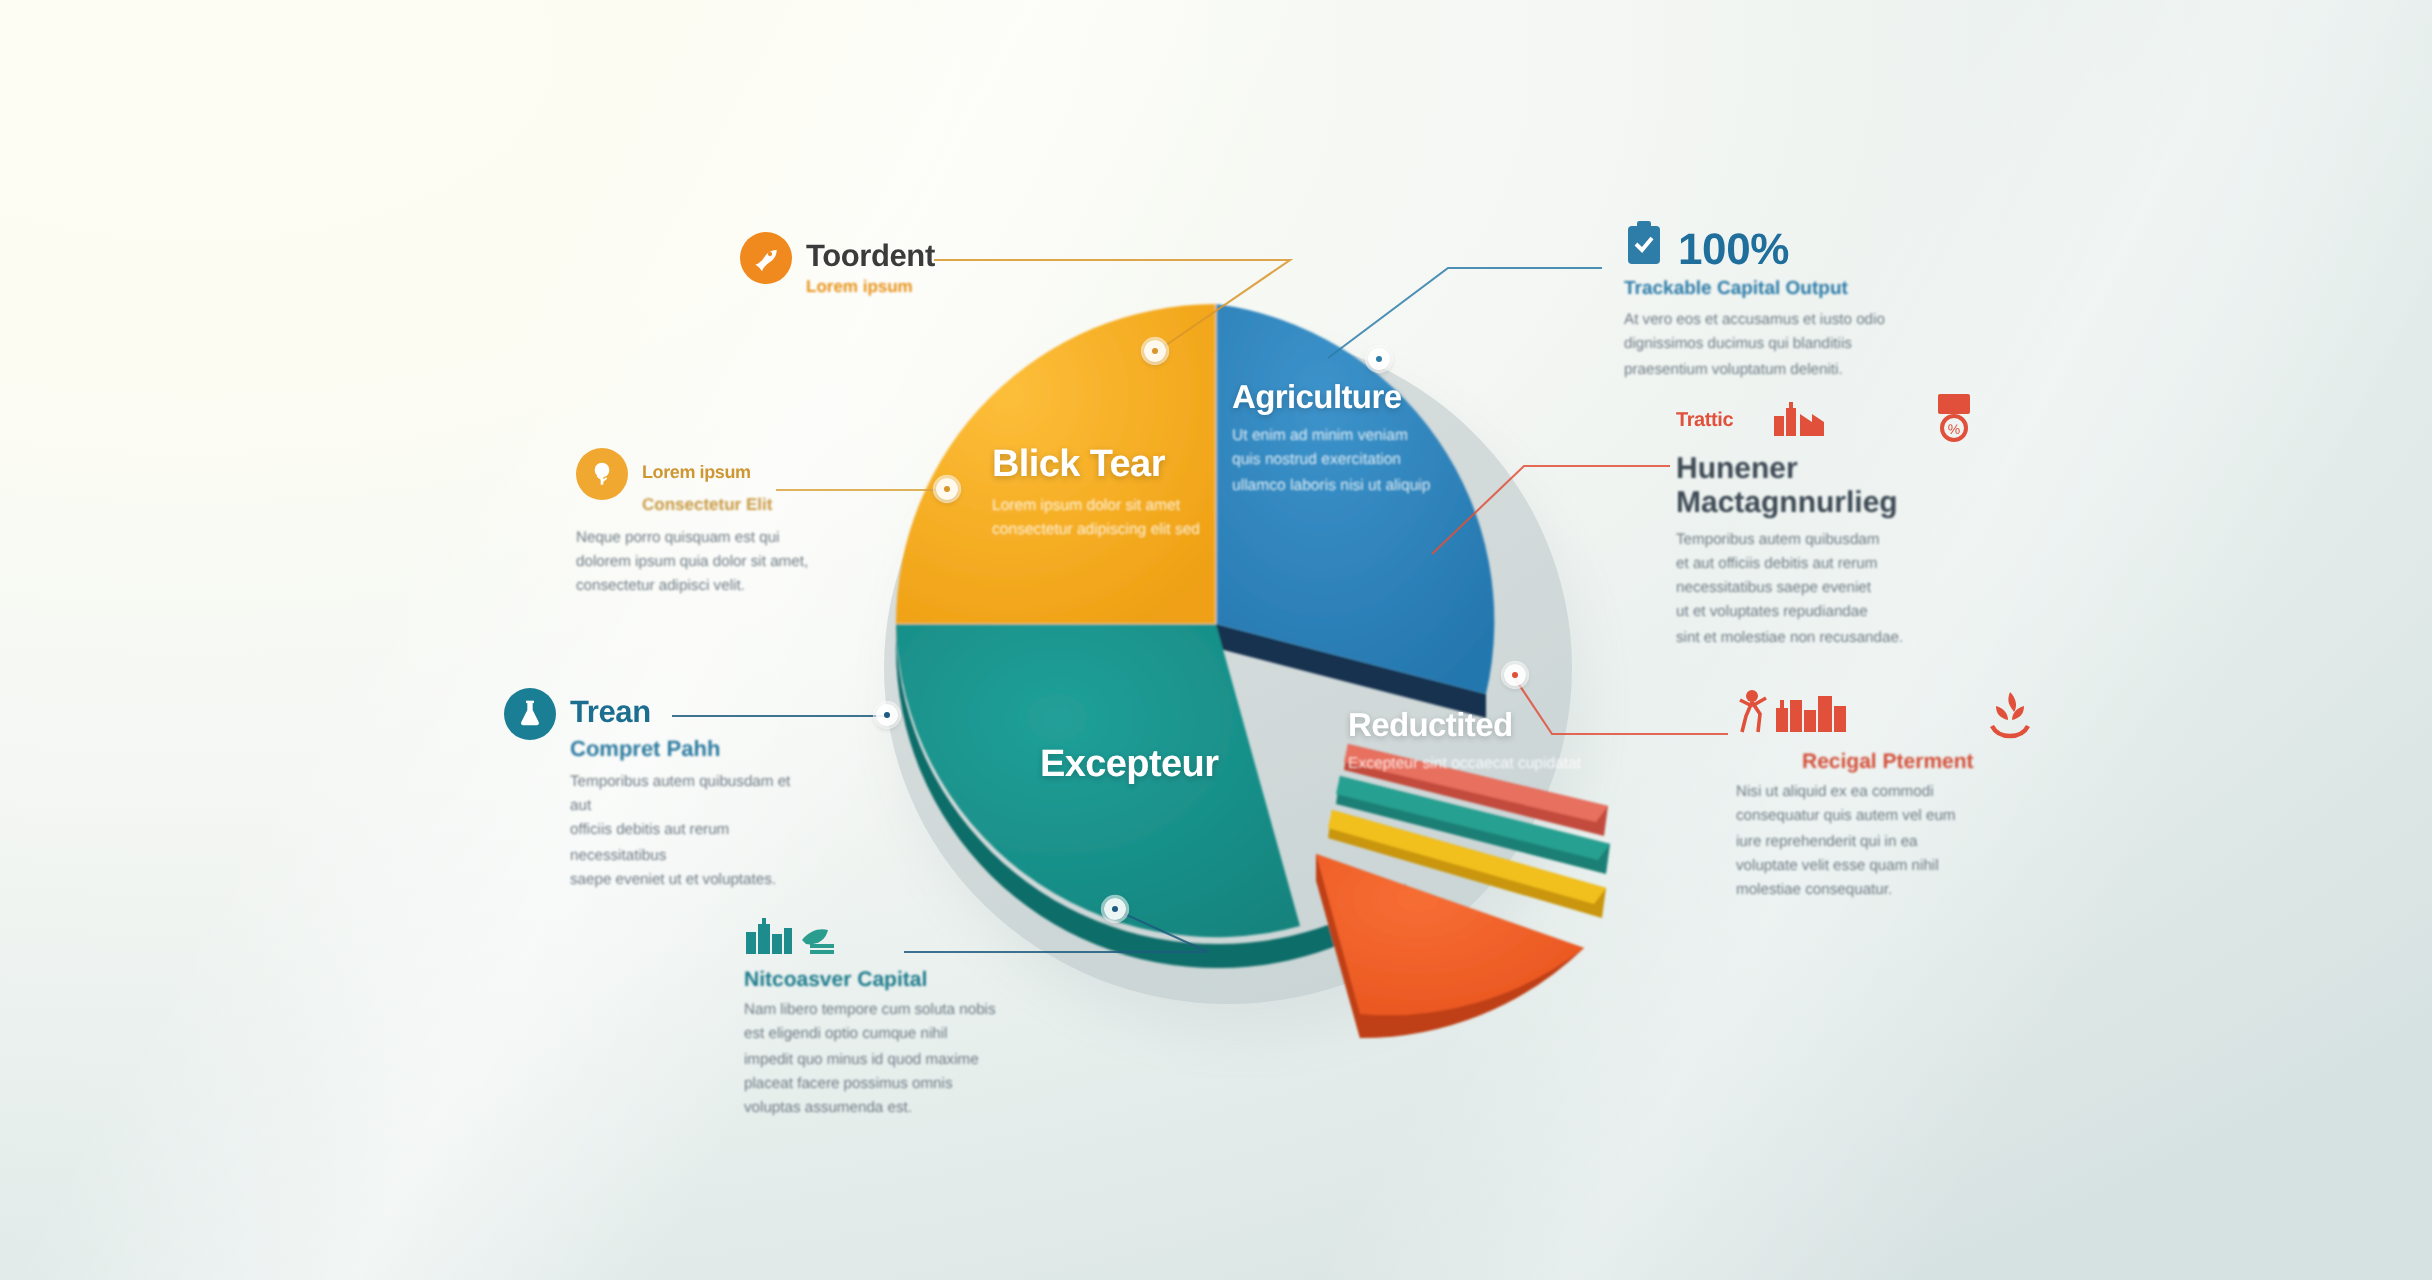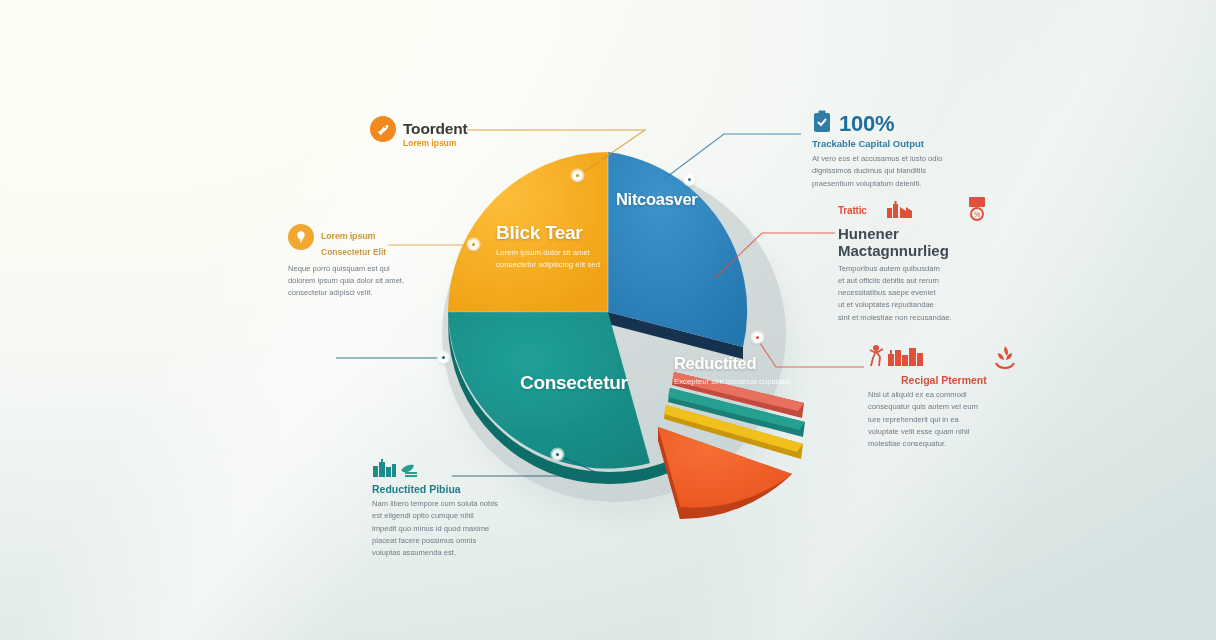--- a/index.html
+++ b/index.html
@@ -168,25 +168,28 @@
     </svg>
   </div>
 
   <div class="slice-label" style="left:496px; top:222px; width:150px;">
     <div class="nm">Blick Tear</div>
     <div class="ds" style="white-space:pre-line;">Lorem ipsum dolor sit amet
 consectetur adipiscing elit sed</div>
   </div>
 
   <div class="slice-label sm" style="left:616px; top:190px; width:120px;">
-    <div class="nm">Nitcoasver</div>
+    <div class="nm">Agriculture</div>
+    <div class="ds" style="white-space:pre-line;">Ut enim ad minim veniam
+quis nostrud exercitation
+ullamco laboris nisi ut aliquip</div>
   </div>
 
   <div class="slice-label" style="left:520px; top:372px; width:160px;">
-    <div class="nm">Consectetur</div>
+    <div class="nm">Excepteur</div>
   </div>
 
   <div class="slice-label sm" style="left:674px; top:354px; width:120px;">
     <div class="nm">Reductited</div>
     <div class="ds" style="white-space:pre-line;">Excepteur sint occaecat cupidatat</div>
   </div>
 
   <svg class="leader" style="left:0; top:0; width:1216px; height:640px;">
 
     <path d="M467,130 L645,130 L578,176" stroke="#D9952A" stroke-opacity=".85"></path>
@@ -246,37 +249,54 @@
           </svg>
       </span>
       <span class="title" style="color:#CE9733; font-size:9px; font-weight:700;">Lorem ipsum</span>
     </div>
     <div class="sub" style="color:#C99A44; padding-left:33px; margin-top:-3px;">Consectetur Elit</div>
     <div class="body" style="white-space:pre-line; margin-top:5px;">Neque porro quisquam est qui
 dolorem ipsum quia dolor sit amet,
 consectetur adipisci velit.</div>
   </div>
 
+  <div class="callout" style="left:252px; top:344px; width:150px;">
+    <div class="head">
+      <span class="ico" style="background:#1A7E95">
+        <svg width="16" height="16" viewBox="0 0 24 24">
+            <path d="M10 3h4v6l4.5 9a1.6 1.6 0 0 1-1.4 2.4H6.9A1.6 1.6 0 0 1 5.5 18L10 9z" fill="#fff"></path>
+            <rect x="9" y="2" width="6" height="1.8" fill="#fff"></rect>
+          </svg>
+      </span>
+      <div>
+        <div class="title" style="color:#1C6E90; line-height:1;">Trean</div>
+      </div>
+    </div>
+    <div class="sub" style="color:#2E7BA0; padding-left:33px; margin-top:-2px; font-size:11px;">Compret Pahh</div>
+    <div class="body" style="white-space:pre-line; padding-left:33px; margin-top:3px;">Temporibus autem quibusdam et aut
+officiis debitis aut rerum necessitatibus
+saepe eveniet ut et voluptates.</div>
+  </div>
 
   <div class="callout" style="left:372px; top:458px; width:160px;">
     <div class="head" style="gap:5px;">
       <span>
         <svg width="46" height="20" viewBox="0 0 46 20">
           <rect x="1" y="8" width="5" height="11" fill="#1E8C8C"></rect>
           <rect x="7" y="4" width="6" height="15" fill="#1E8C8C"></rect>
           <rect x="14" y="9" width="5" height="10" fill="#1E8C8C"></rect>
           <rect x="20" y="6" width="4" height="13" fill="#1E8C8C"></rect>
           <rect x="9" y="1" width="2" height="3" fill="#1E8C8C"></rect>
           <path d="M29 12c4-5 9-6 13-5-1 5-6 8-11 7z" fill="#2A9D8F"></path>
           <rect x="33" y="14" width="12" height="2" fill="#2A9D8F"></rect>
           <rect x="33" y="17" width="12" height="2" fill="#2A9D8F"></rect>
         </svg>
       </span>
     </div>
-    <div class="sub" style="color:#1E7C8C; font-size:10.5px; margin-top:1px;">Reductited Pibiua</div>
+    <div class="sub" style="color:#1E7C8C; font-size:10.5px; margin-top:1px;">Nitcoasver Capital</div>
     <div class="body" style="white-space:pre-line; margin-top:2px;">Nam libero tempore cum soluta nobis
 est eligendi optio cumque nihil
 impedit quo minus id quod maxime
 placeat facere possimus omnis
 voluptas assumenda est.</div>
   </div>
 
   <div class="callout right" style="left:812px; top:110px; width:145px;">
     <div class="head">
       <span>

